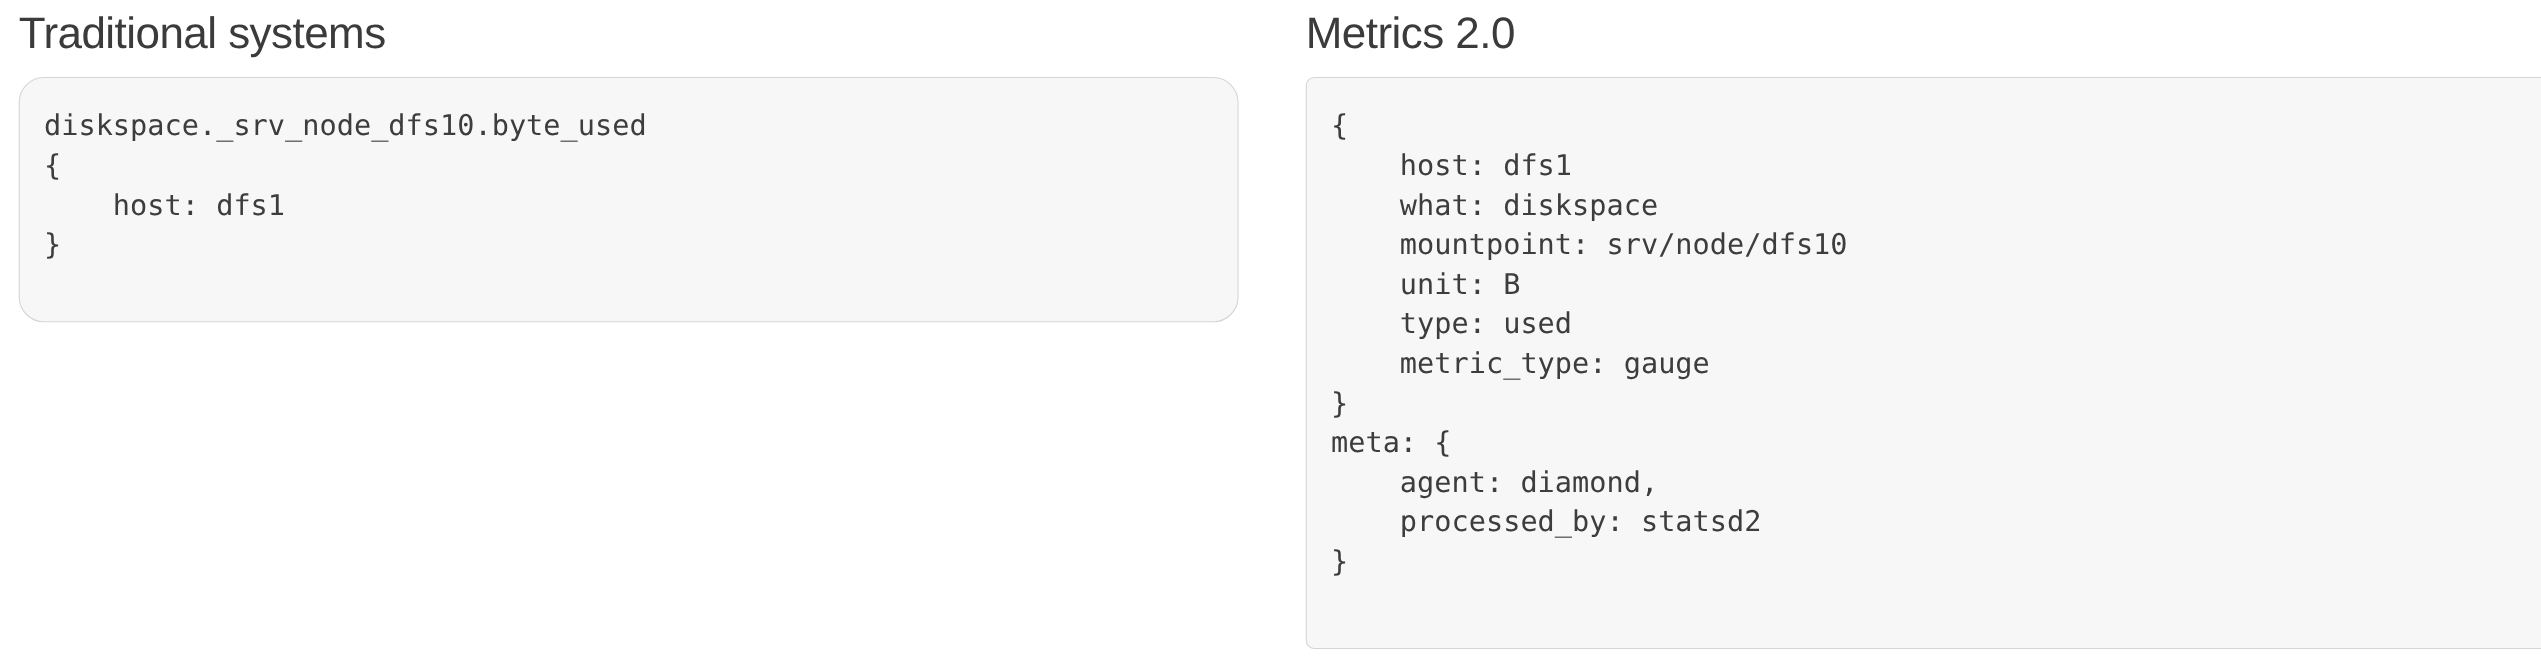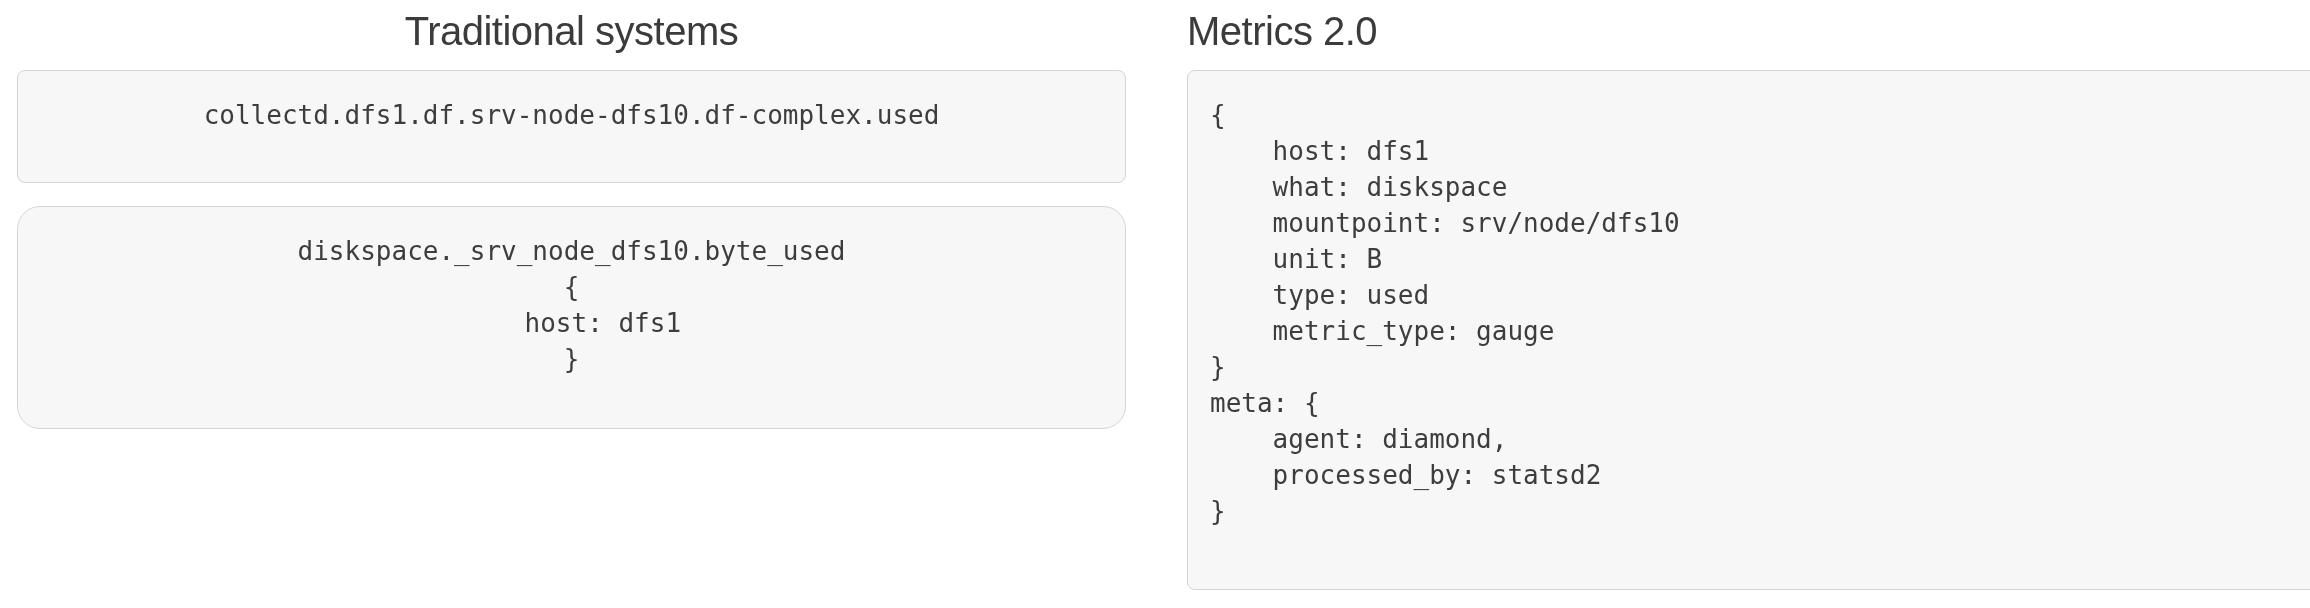--- a/index.html
+++ b/index.html
@@ -12,21 +12,21 @@
     overflow: hidden;
     font-family: "Liberation Sans", sans-serif;
   }
   .page {
     display: flex;
     padding-left: 17px;
     padding-right: 15px;
     gap: 61px;
     align-items: flex-start;
   }
-  .col-left  { width: 1109px; flex: 0 0 auto; text-align: center; }
+  .col-left  { width: 1109px; flex: 0 0 auto; }
   .col-right { width: 1232px; flex: 0 0 auto; }
   .col-title {
     font-size: 40px;
     line-height: 46px;
     font-weight: 400;
     color: #3b3b3b;
     margin: 8px 0 16px 0;
     letter-spacing: -0.5px;
   }
   .codebox {
@@ -54,21 +54,20 @@
   .box-c { height: 520px; }
 </style>
 </head>
 <body>
 
 <div class="page">
 
   <div class="col-left">
     <h2 class="col-title">Traditional systems</h2>
 
-    <pre class="codebox box-a"><code>collectd.dfs1.df.srv-node-dfs10.df-complex.used</code></pre>
 
     <pre class="codebox box-b"><code>diskspace._srv_node_dfs10.byte_used
 {
     host: dfs1
 }</code></pre>
   </div>
 
   <div class="col-right">
     <h2 class="col-title">Metrics 2.0</h2>
 

